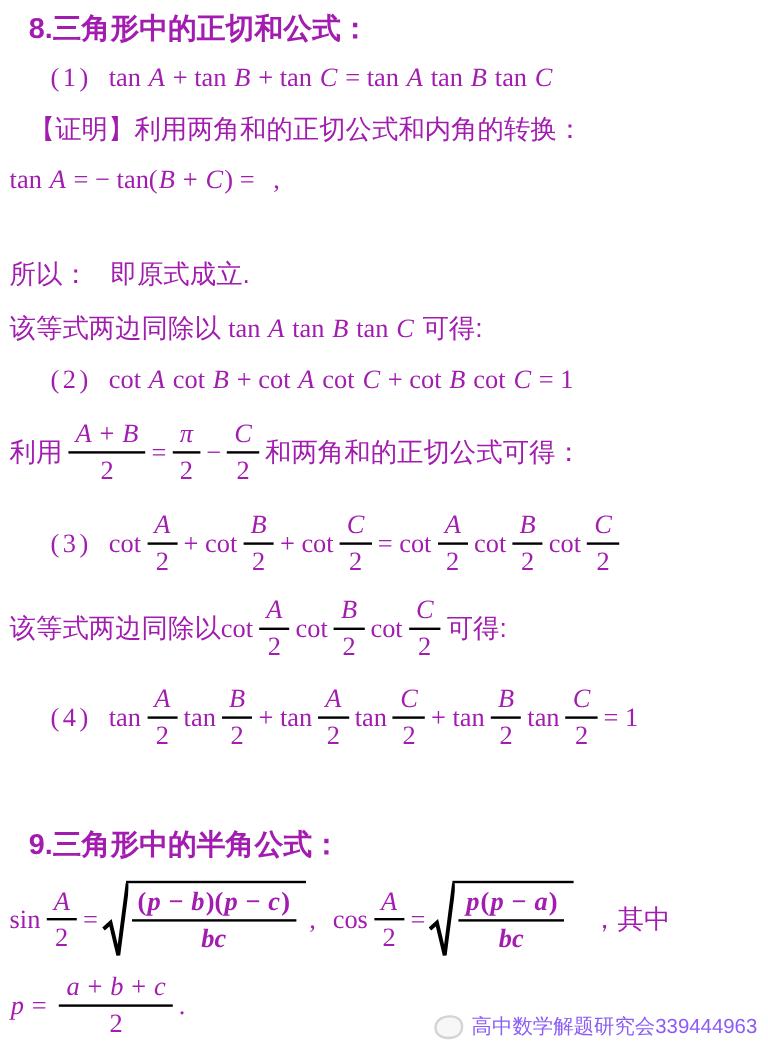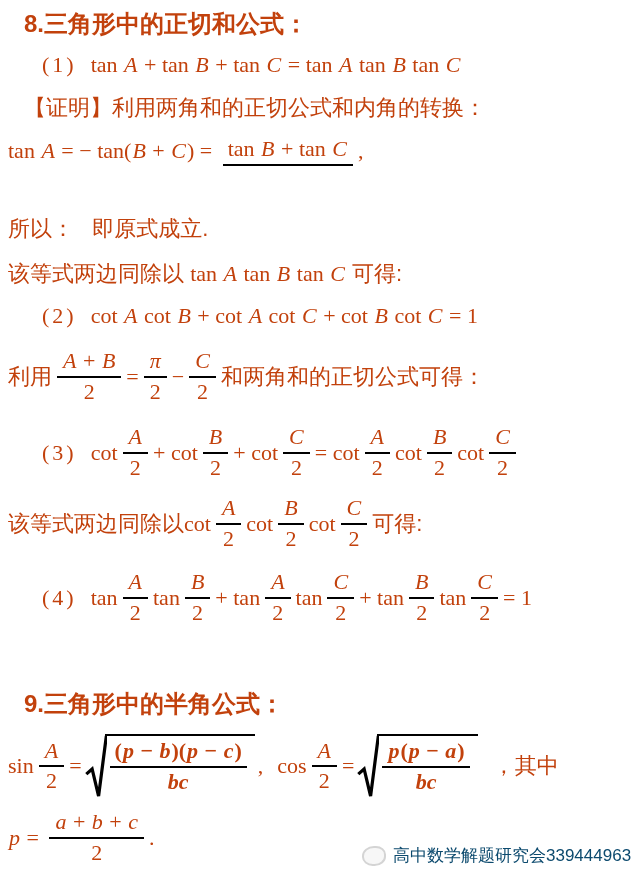--- a/index.html
+++ b/index.html
@@ -3,38 +3,38 @@
 <meta charset="utf-8">
 <style>
   * { margin:0; padding:0; box-sizing:border-box; }
   html,body { background:#ffffff; }
   body {
     width:640px; height:880px;
     font-family:"Liberation Serif","DejaVu Serif",serif;
     color:#000000;
   }
   .page { position:relative; width:640px; height:880px; background:#ffffff; overflow:hidden; }
-  .ln { position:absolute; display:flex; align-items:center; font-size:22px; white-space:pre; color:#c2410c; }
+  .ln { position:absolute; display:flex; align-items:center; font-size:22px; white-space:pre; color:#a21caf; }
   .cn { font-family:"Liberation Sans","DejaVu Sans",sans-serif; }
   .heading { font-family:"Liberation Sans","DejaVu Sans",sans-serif; font-weight:bold; font-size:24px; }
   .tag { font-family:"Liberation Sans","DejaVu Sans",sans-serif; font-weight:normal; }
   .label { letter-spacing:3px; margin-right:14px; }
   i { font-style:italic; padding:0 1px; }
   .frac { display:inline-flex; flex-direction:column; align-items:center; text-align:center; margin:0 5px; line-height:1.12; }
   .frac .num { padding:0 5px 2px 5px; border-bottom:2px solid #000; }
   .frac .den { padding:2px 5px 0 5px; }
   .sqrt { display:inline-flex; align-items:flex-start; margin:0 3px;font-weight:bold; }
   .radsvg { width:22px; height:auto; margin-right:-2px; flex:none; }
   .radicand { border-top:2px solid #000; padding:3px 8px 0 5px; display:flex; align-items:center; }
   .radicand .frac { margin:0; }
   .gap { margin-right:14px; }
   .lead-gap { margin-left:12px; }
   .wm { position:absolute; display:flex; align-items:center; gap:7px;
         font-family:"Liberation Sans","DejaVu Sans",sans-serif; font-size:17px;
-        color:#0c4a6e; text-shadow:1px 1px 0 #ffffff; }
+        color:#8b5cf6; text-shadow:1px 1px 0 #ffffff; }
   .wm-icon { width:24px; height:20px; border:2px solid #d4d4d4; border-radius:50% 42% 48% 45%;
              background:#f7f7f7; flex:none; }
 </style>
 </head>
 <body>
 
 <div class="page">
 
   <div class="ln heading" style="top:8px;left:24px">8.三角形中的正切和公式：</div>
 
@@ -44,21 +44,20 @@
   </div>
 
   <div class="ln" style="top:93px;left:24px">
     <span class="tag">【证明】</span>
     <span class="cn">利用两角和的正切公式和内角的转换：</span>
   </div>
 
   <div class="ln" style="top:137px;left:8px">
     <span>tan <i>A</i> = − tan(<i>B</i> + <i>C</i>) = </span>
     <span class="frac">
-      <span class="num">tan <i>B</i> + tan <i>C</i></span>
     </span>
     <span>,</span>
   </div>
 
   <div class="ln" style="top:214px;left:8px">
     <span class="cn">所以： </span>
     <span class="cn lead-gap">即原式成立.</span>
   </div>
 
   <div class="ln" style="top:259px;left:8px">

